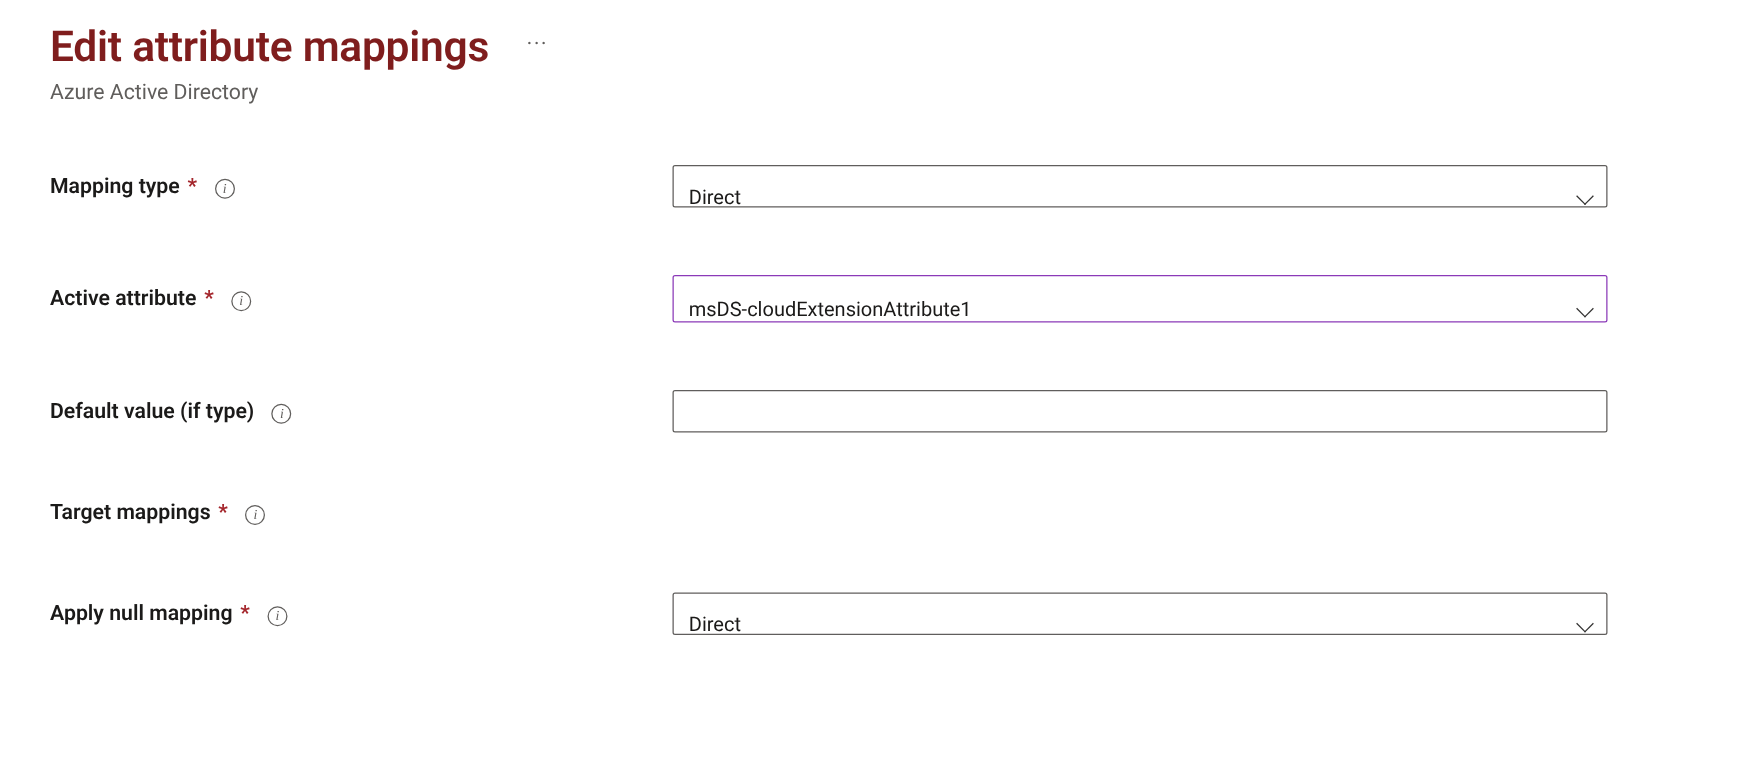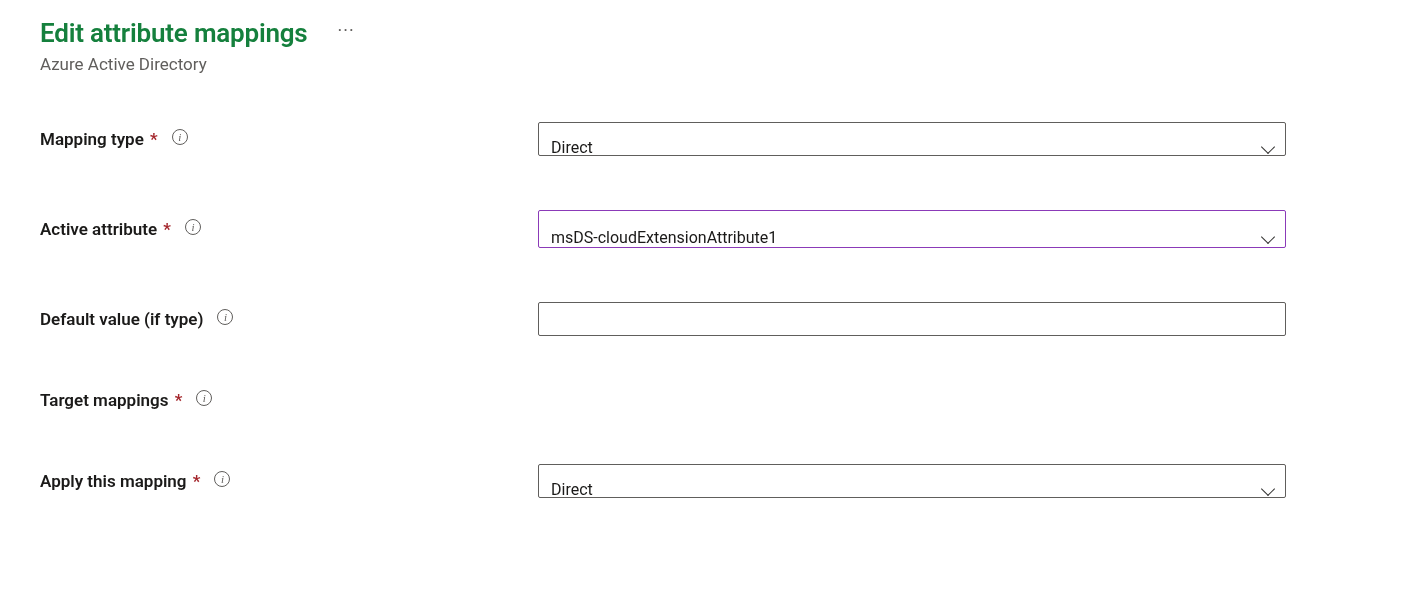--- a/index.html
+++ b/index.html
@@ -6,23 +6,23 @@
     body {
       font-family: "Segoe UI", -apple-system, BlinkMacSystemFont, Roboto, "Helvetica Neue", sans-serif;
       background: #ffffff;
       color: #323130;
       padding: 18px 30px 20px 40px;
       width: 1404px;
     }
     .header { margin-bottom: 48px; }
     .title-row { display: flex; align-items: center; gap: 24px; }
     .page-title {
-      font-size: 26px;
+      font-size: 34px;
       font-weight: 600;
-      color: #15803d;
+      color: #7f1d1d;
       letter-spacing: -0.2px;
     }
     .ellipsis {
       font-size: 18px;
       color: #605e5c;
       letter-spacing: 1px;
       cursor: pointer;
       padding: 0 6px;
       line-height: 1;
       position: relative;
@@ -32,21 +32,21 @@
       font-size: 17px;
       color: #605e5c;
       margin-top: 6px;
       font-weight: 400;
     }
     .form { display: flex; flex-direction: column; gap: 54px; }
     .form-row { display: flex; align-items: center; }
     .label-col {
       width: 498px;
       display: flex;
-      align-items: flex-start;
+      align-items: flex-end;
       gap: 10px;
       flex-shrink: 0;
     }
     .field-label {
       font-size: 17px;
       font-weight: 600;
       color: #1b1a19;
     }
     .required { color: #a4262c; margin-left: 2px; font-weight: 600; }
     .info-icon {
@@ -166,21 +166,21 @@
       <span class="field-label">
         <span>Target mappings</span><span class="required"> *</span>
       </span>
       <span class="info-icon">i</span>
     </div>
   </div>
 
   <div class="form-row">
     <div class="label-col">
       <span class="field-label">
-        <span>Apply this mapping</span><span class="required"> *</span>
+        <span>Apply null mapping</span><span class="required"> *</span>
       </span>
       <span class="info-icon">i</span>
     </div>
     <div class="control-col">
       <div class="select">
         <span>Direct</span>
         <span class="chevron"></span>
       </div>
     </div>
   </div>

